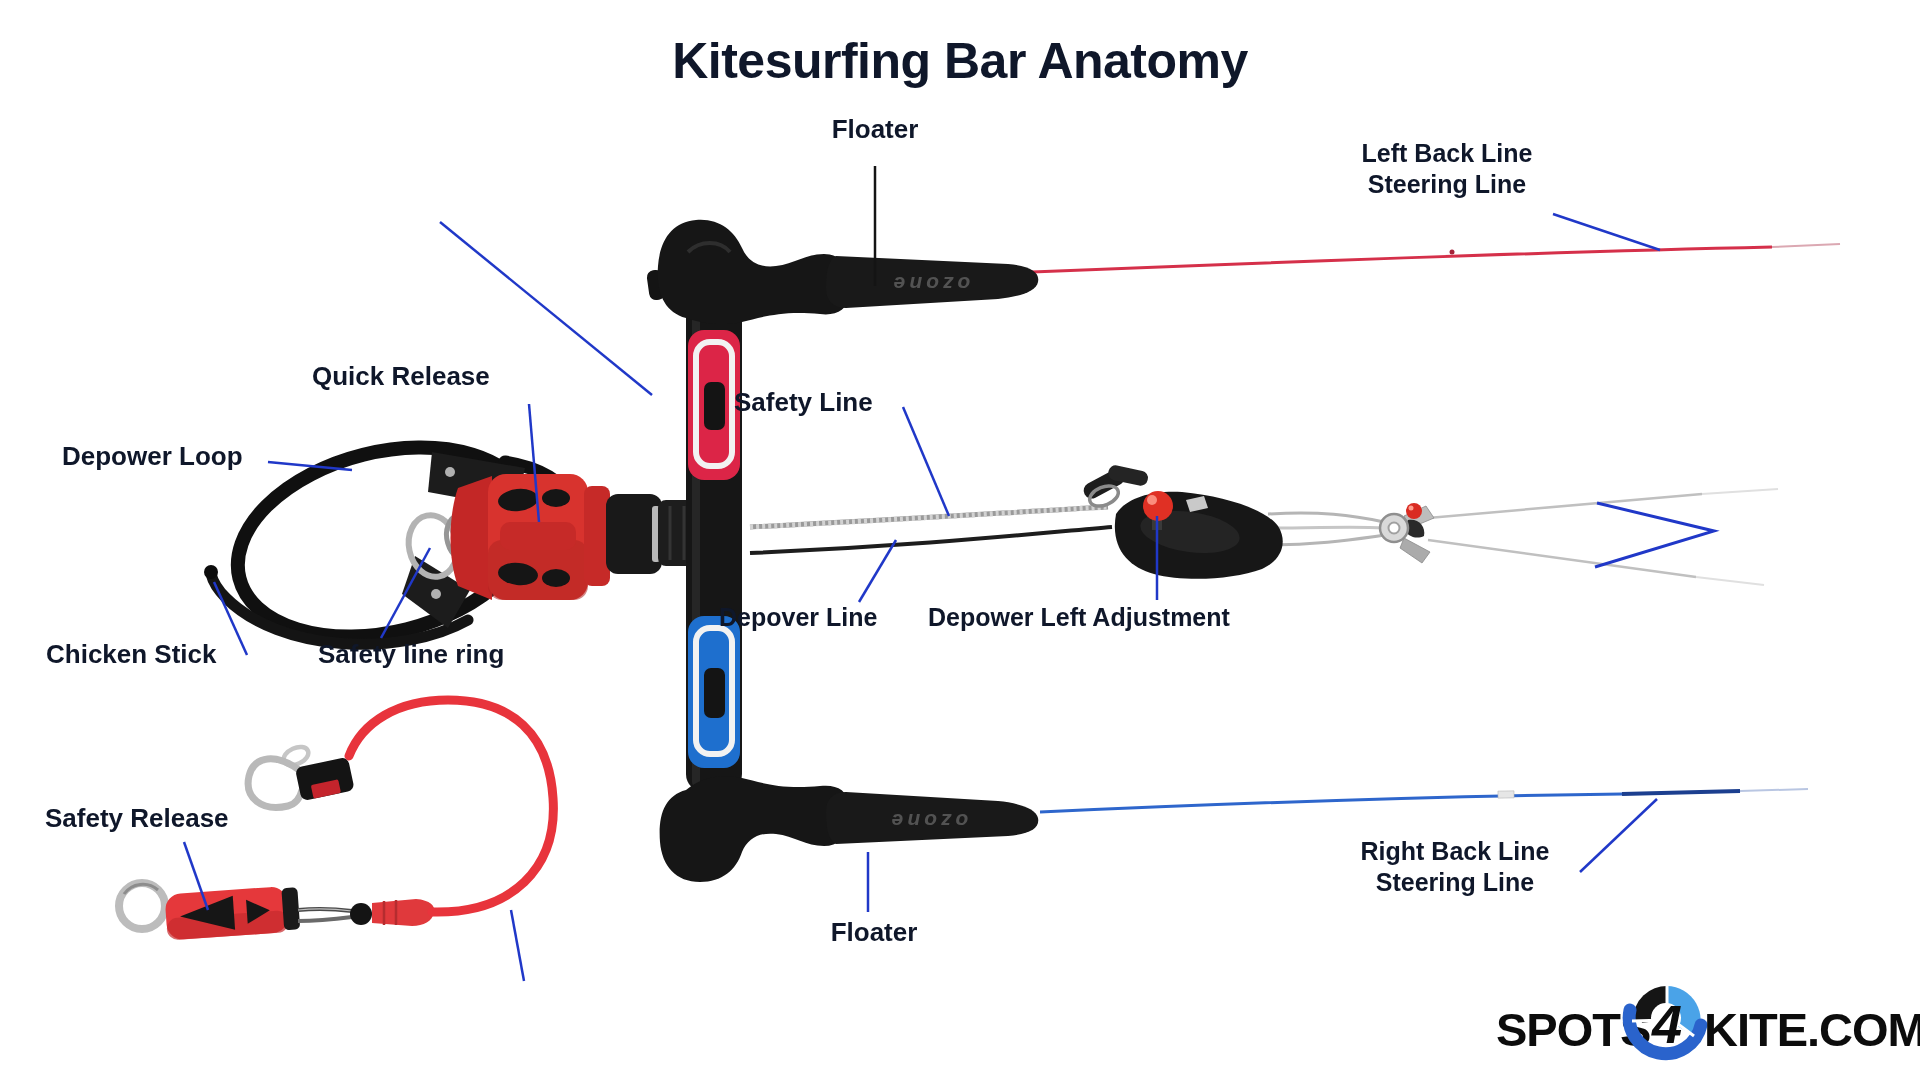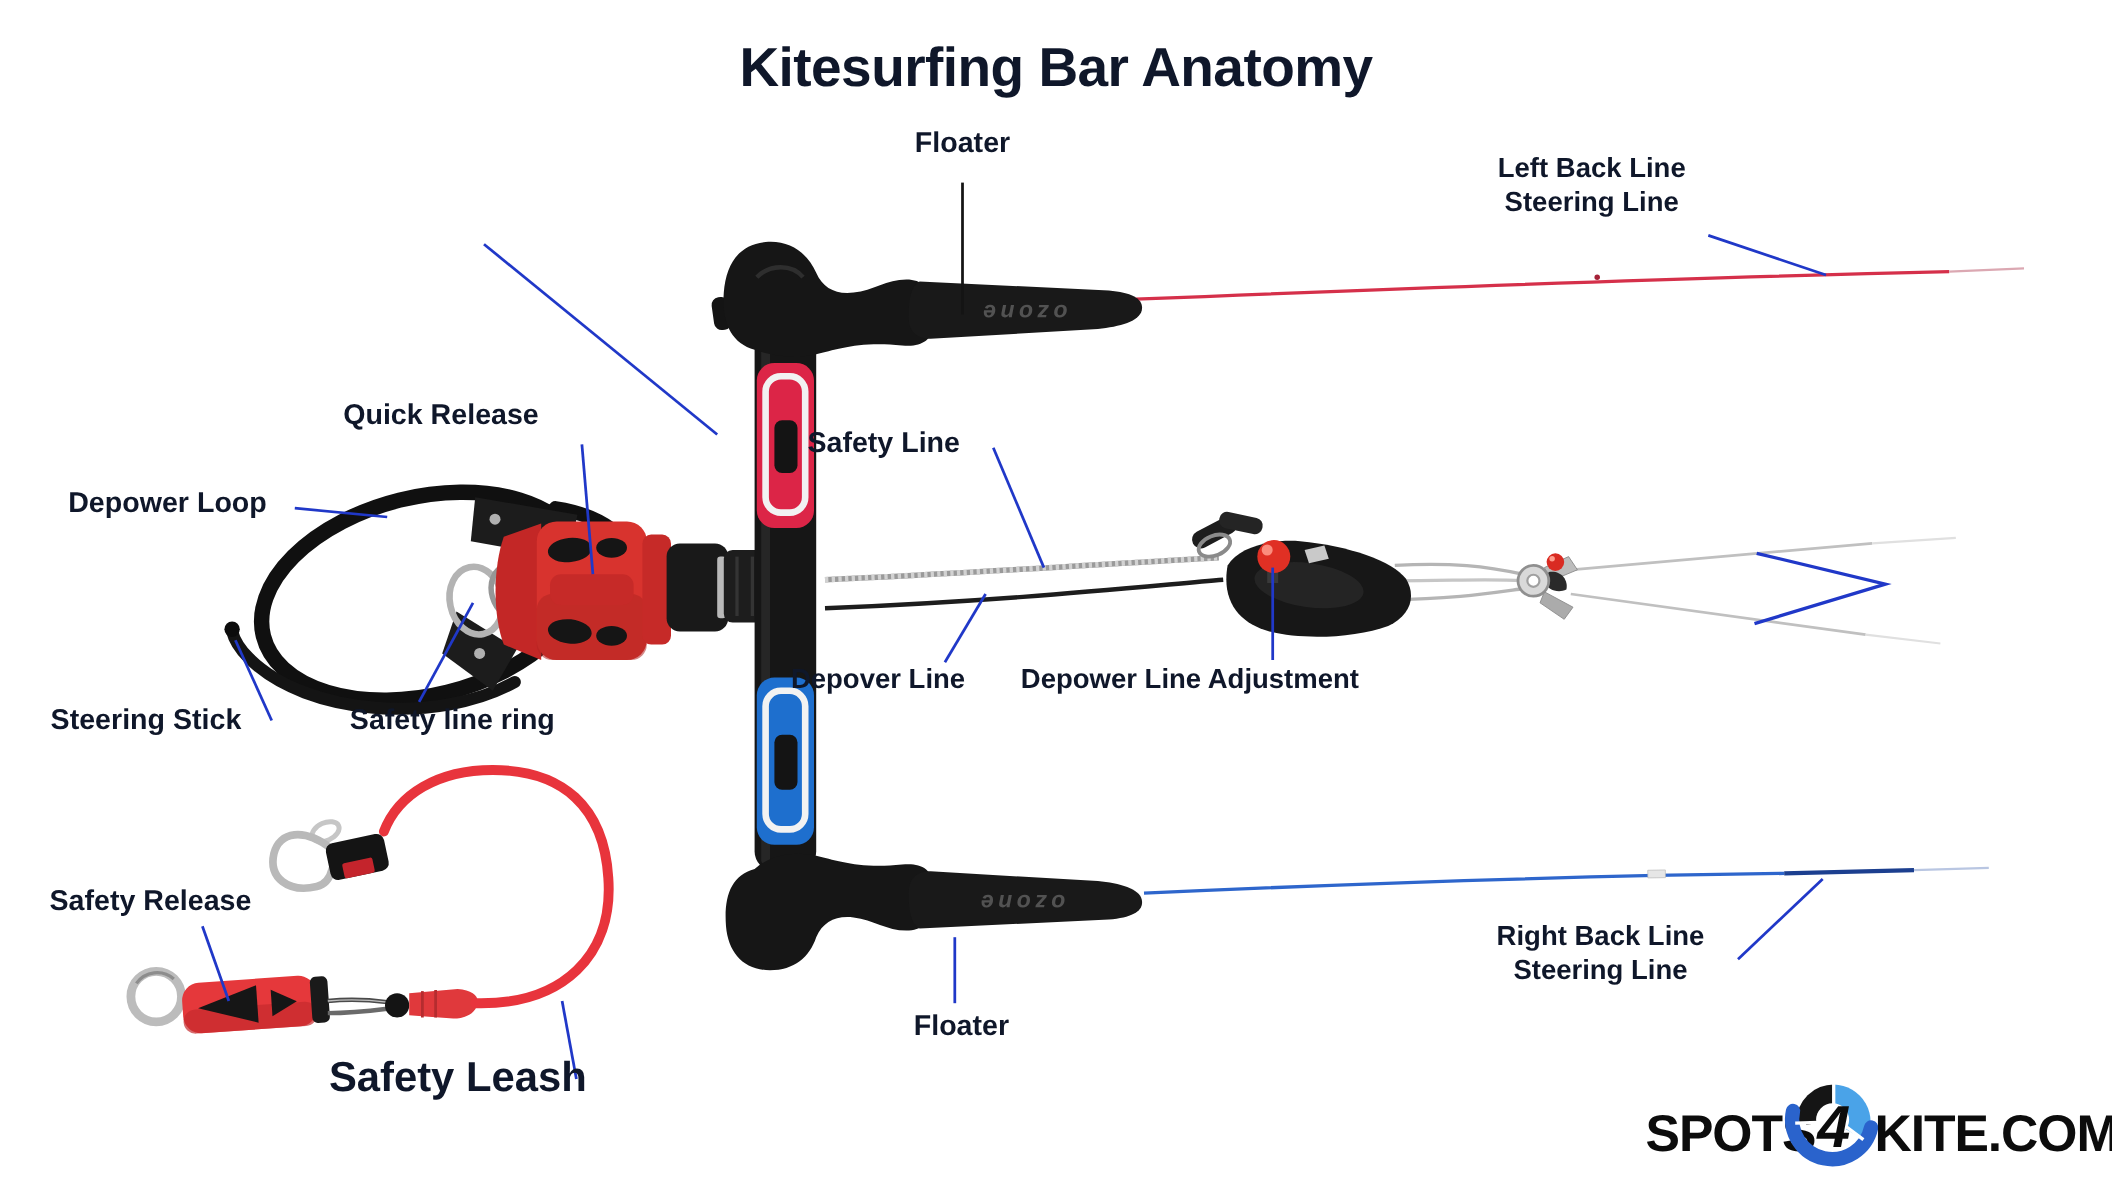--- a/index.html
+++ b/index.html
@@ -209,32 +209,31 @@
   <div>Steering Line</div>
 </div>
 
 
 <div class="lbl fs32" style="left:312px;top:362px;">Quick Release</div>
 
 <div class="lbl fs32" style="left:62px;top:442px;">Depower Loop</div>
 
 <div class="lbl fs32" style="left:734px;top:388px;">Safety Line</div>
 
-<div class="lbl fs32" style="left:46px;top:640px;">Steering Stick</div>
+<div class="lbl fs32" style="left:46px;top:640px;">Chicken Stick</div>
 
 <div class="lbl fs32" style="left:318px;top:640px;">Safety line ring</div>
 
 <div class="lbl fs31" style="left:719px;top:604px;">Depover Line</div>
 
-<div class="lbl fs31" style="left:928px;top:604px;">Depower Line Adjustment</div>
+<div class="lbl fs31" style="left:928px;top:604px;">Depower Left Adjustment</div>
 
 
 <div class="lbl fs32" style="left:45px;top:804px;">Safety Release</div>
 
-<div class="lbl fs38" style="left:299px;top:960px;">Safety Leash</div>
 
 <div class="lbl fs32 center" style="left:874px;top:918px;">Floater</div>
 
 <div class="lbl fs31 center two-line" style="left:1455px;top:836px;">
   <div>Right Back Line</div>
   <div>Steering Line</div>
 </div>
 
 </div>
 

